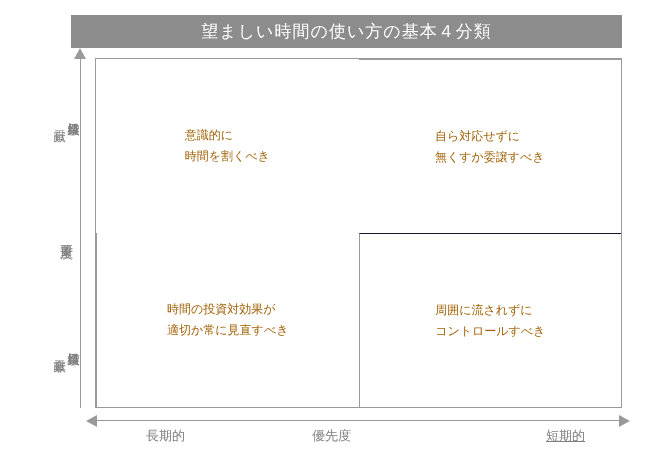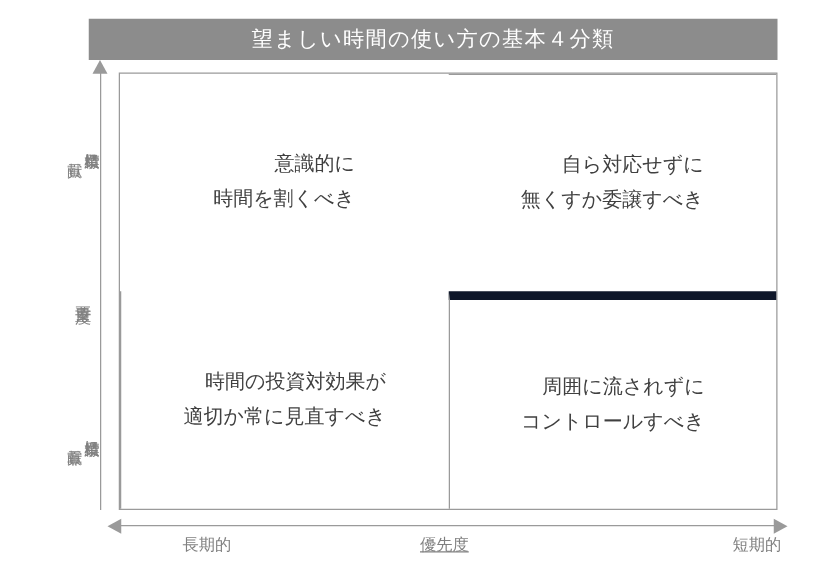--- a/index.html
+++ b/index.html
@@ -49,29 +49,29 @@
     box-sizing: border-box;
     display: grid;
     grid-template-columns: 1fr 1fr;
     grid-template-rows: 1fr 1fr;
   }
   .quadrant {
     display: flex;
     align-items: center;
     justify-content: center;
     box-sizing: border-box;
-    text-align: right;
-    font-size: 16px;
+    text-align: left;
+    font-size: 12px;
     line-height: 1.75;
-    color: #404040;
+    color: #a16207;
     white-space: pre-line;
   }
   .q-tr { border-left: 1px solid #9a9a9a; }
   .q-bl { border-top: 1px solid #9a9a9a; }
-  .q-br { border-left: 1px solid #9a9a9a; border-top: 7px solid #0f172a; }
+  .q-br { border-left: 1px solid #9a9a9a; border-top: 1px solid #0f172a; }
 
   
   #y-axis-line {
     position: absolute;
     left: 80px;
     top: 58px;
     width: 1px;
     height: 350px;
     background: #9a9a9a;
   }
@@ -143,22 +143,22 @@
   }
   .x-label {
     position: absolute;
     top: 427px;
     font-size: 13px;
     color: #808080;
     white-space: nowrap;
     margin-left: 12px;
   }
   #x-label-left   { left: 134px; }
-  #x-label-center { left: 324px; text-decoration: underline; }
-  #x-label-right  { left: 574px; }
+  #x-label-center { left: 300px; }
+  #x-label-right  { left: 534px; text-decoration: underline; }
 </style>
 </head>
 <body>
 
 <div id="canvas">
 
   <div id="title-bar">
     <span class="title-text">望ましい時間の使い方の基本４分類</span>
   </div>
 

